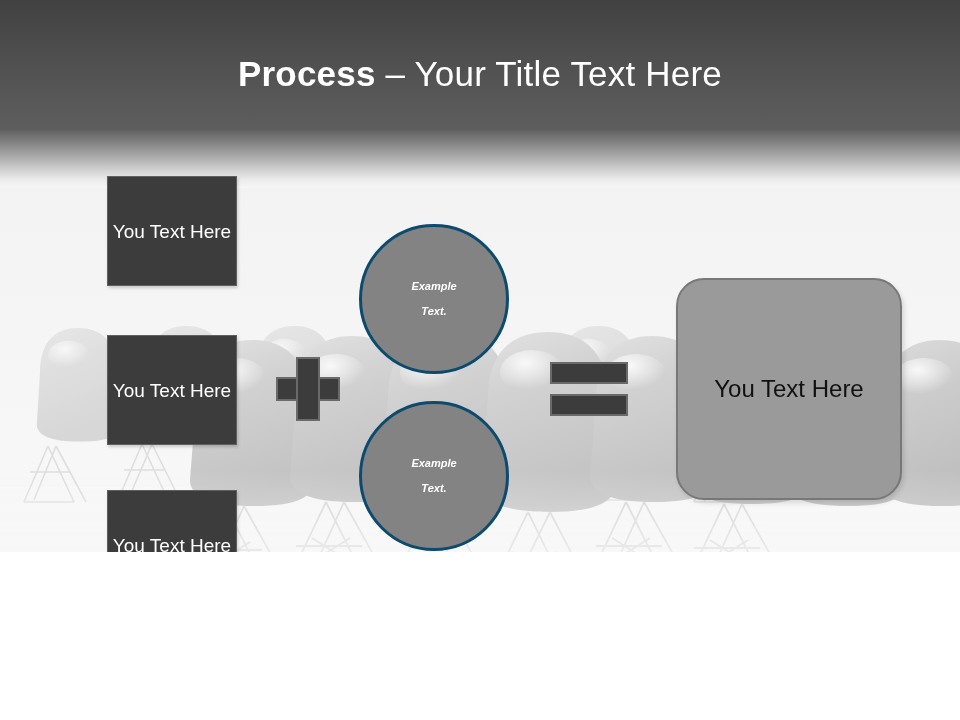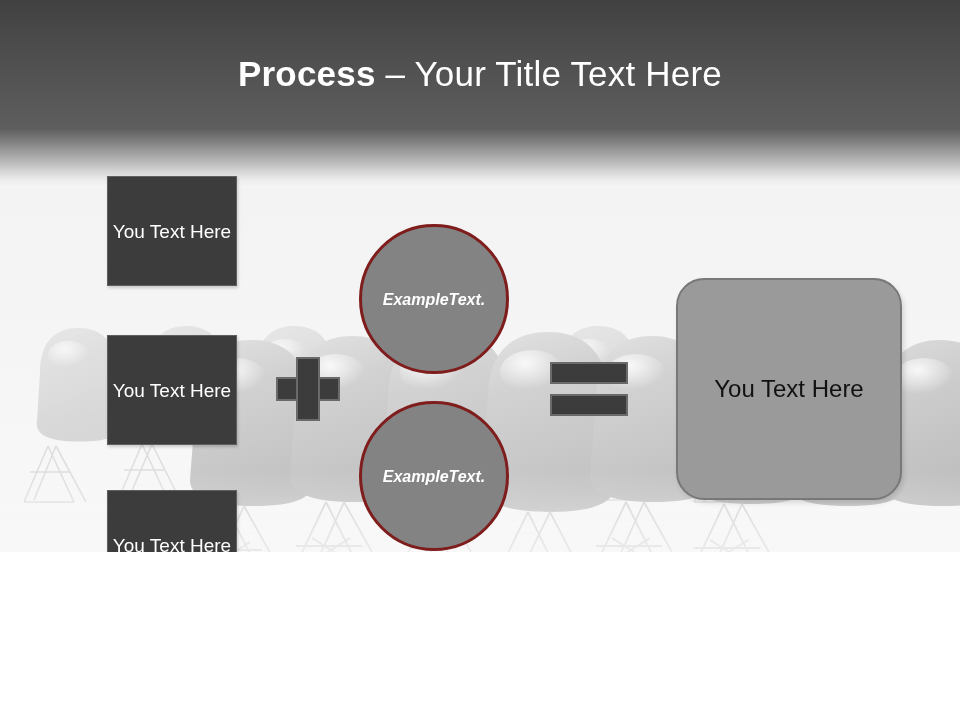--- a/index.html
+++ b/index.html
@@ -138,28 +138,29 @@
   .equals-sign .eq-top { top: 0; }
   .equals-sign .eq-bot { top: 32px; }
 
   
   .circle {
     position: absolute;
     width: 150px;
     height: 150px;
     border-radius: 50%;
     background: #838383;
-    border: 3px solid #7f1d1d;
+    border: 3px solid #0c4a6e;
     box-sizing: border-box;
     display: flex;
+    flex-direction: column;
     align-items: center;
     justify-content: center;
     text-align: center;
     color: #ffffff;
-    font-size: 16px;
+    font-size: 11px;
     font-weight: 700;
     font-style: italic;
     line-height: 25px;
     z-index: 11;
   }
   .circle-1 { left: 359px; top: 224px; }
   .circle-2 { left: 359px; top: 401px; }
 
   
   .result-box {

